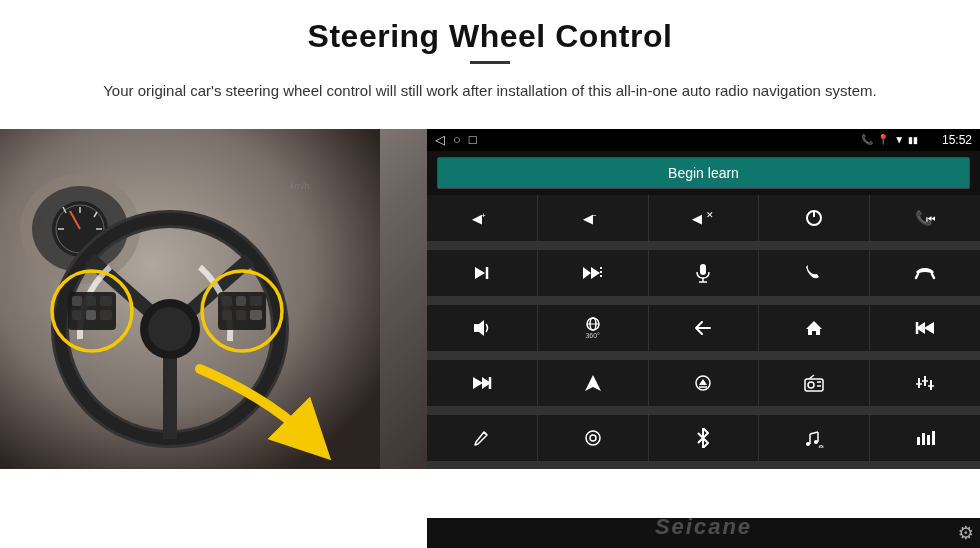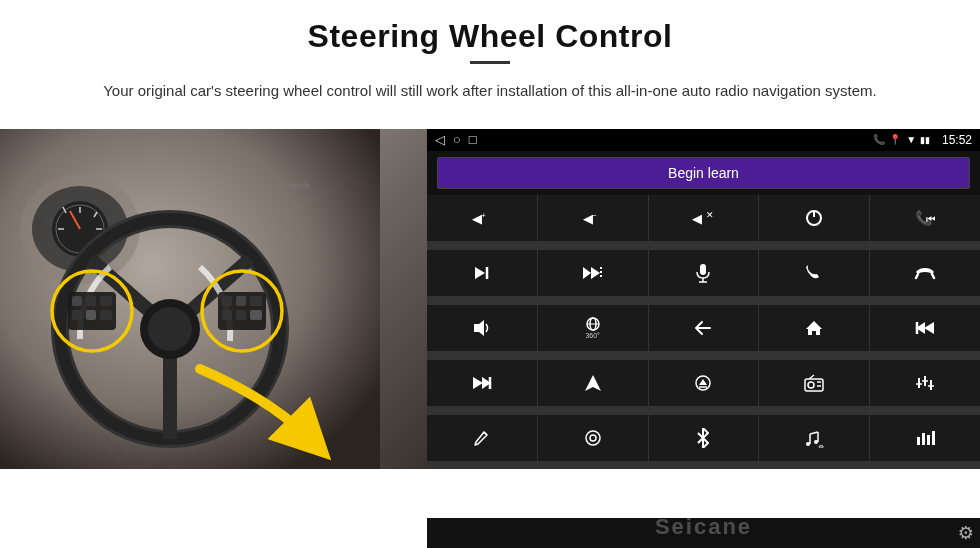--- a/index.html
+++ b/index.html
@@ -101,21 +101,21 @@
       font-size: 12px;
     }
 
     .begin-learn-row {
       padding: 6px 10px;
       background: #111;
     }
 
     .begin-learn-btn {
       width: 100%;
-      background: #4c1d95;
+      background: #0f766e;
       border: 1px solid #444;
       color: #fff;
       font-size: 14px;
       padding: 7px;
       text-align: center;
       border-radius: 2px;
       cursor: pointer;
     }
 
     .controls-grid {
@@ -140,20 +140,21 @@
       position: relative;
     }
 
     
     .seicane-watermark {
       position: absolute;
       bottom: 8px;
       left: 50%;
       transform: translateX(-50%);
       font-size: 22px;
+      font-style: italic;
       color: rgba(255,255,255,0.25);
       font-weight: bold;
       letter-spacing: 2px;
       pointer-events: none;
       white-space: nowrap;
     }
 
     .gear-icon-cell {
       position: absolute;
       bottom: 4px;
@@ -277,21 +278,21 @@
           <div class="status-bar-left">
             <span class="nav-bar-icon">◁</span>
             <span class="nav-bar-icon">○</span>
             <span class="nav-bar-icon">□</span>
           </div>
           <div class="status-bar-right">
             <span style="font-size:10px;">📞</span>
             <span style="font-size:10px;">📍</span>
             <span style="font-size:10px;">▼</span>
             <span style="font-size:9px;">▮▮</span>
-            <span style="font-size:12px; margin-left:8px;">15:52</span>
+            <span style="font-size:12px; margin-left:20px;">15:52</span>
           </div>
         </div>
 
         <div class="begin-learn-row">
           <div class="begin-learn-btn">Begin learn</div>
         </div>
 
         <div class="controls-grid">
 
           <div class="ctrl-cell" title="Volume Up">

